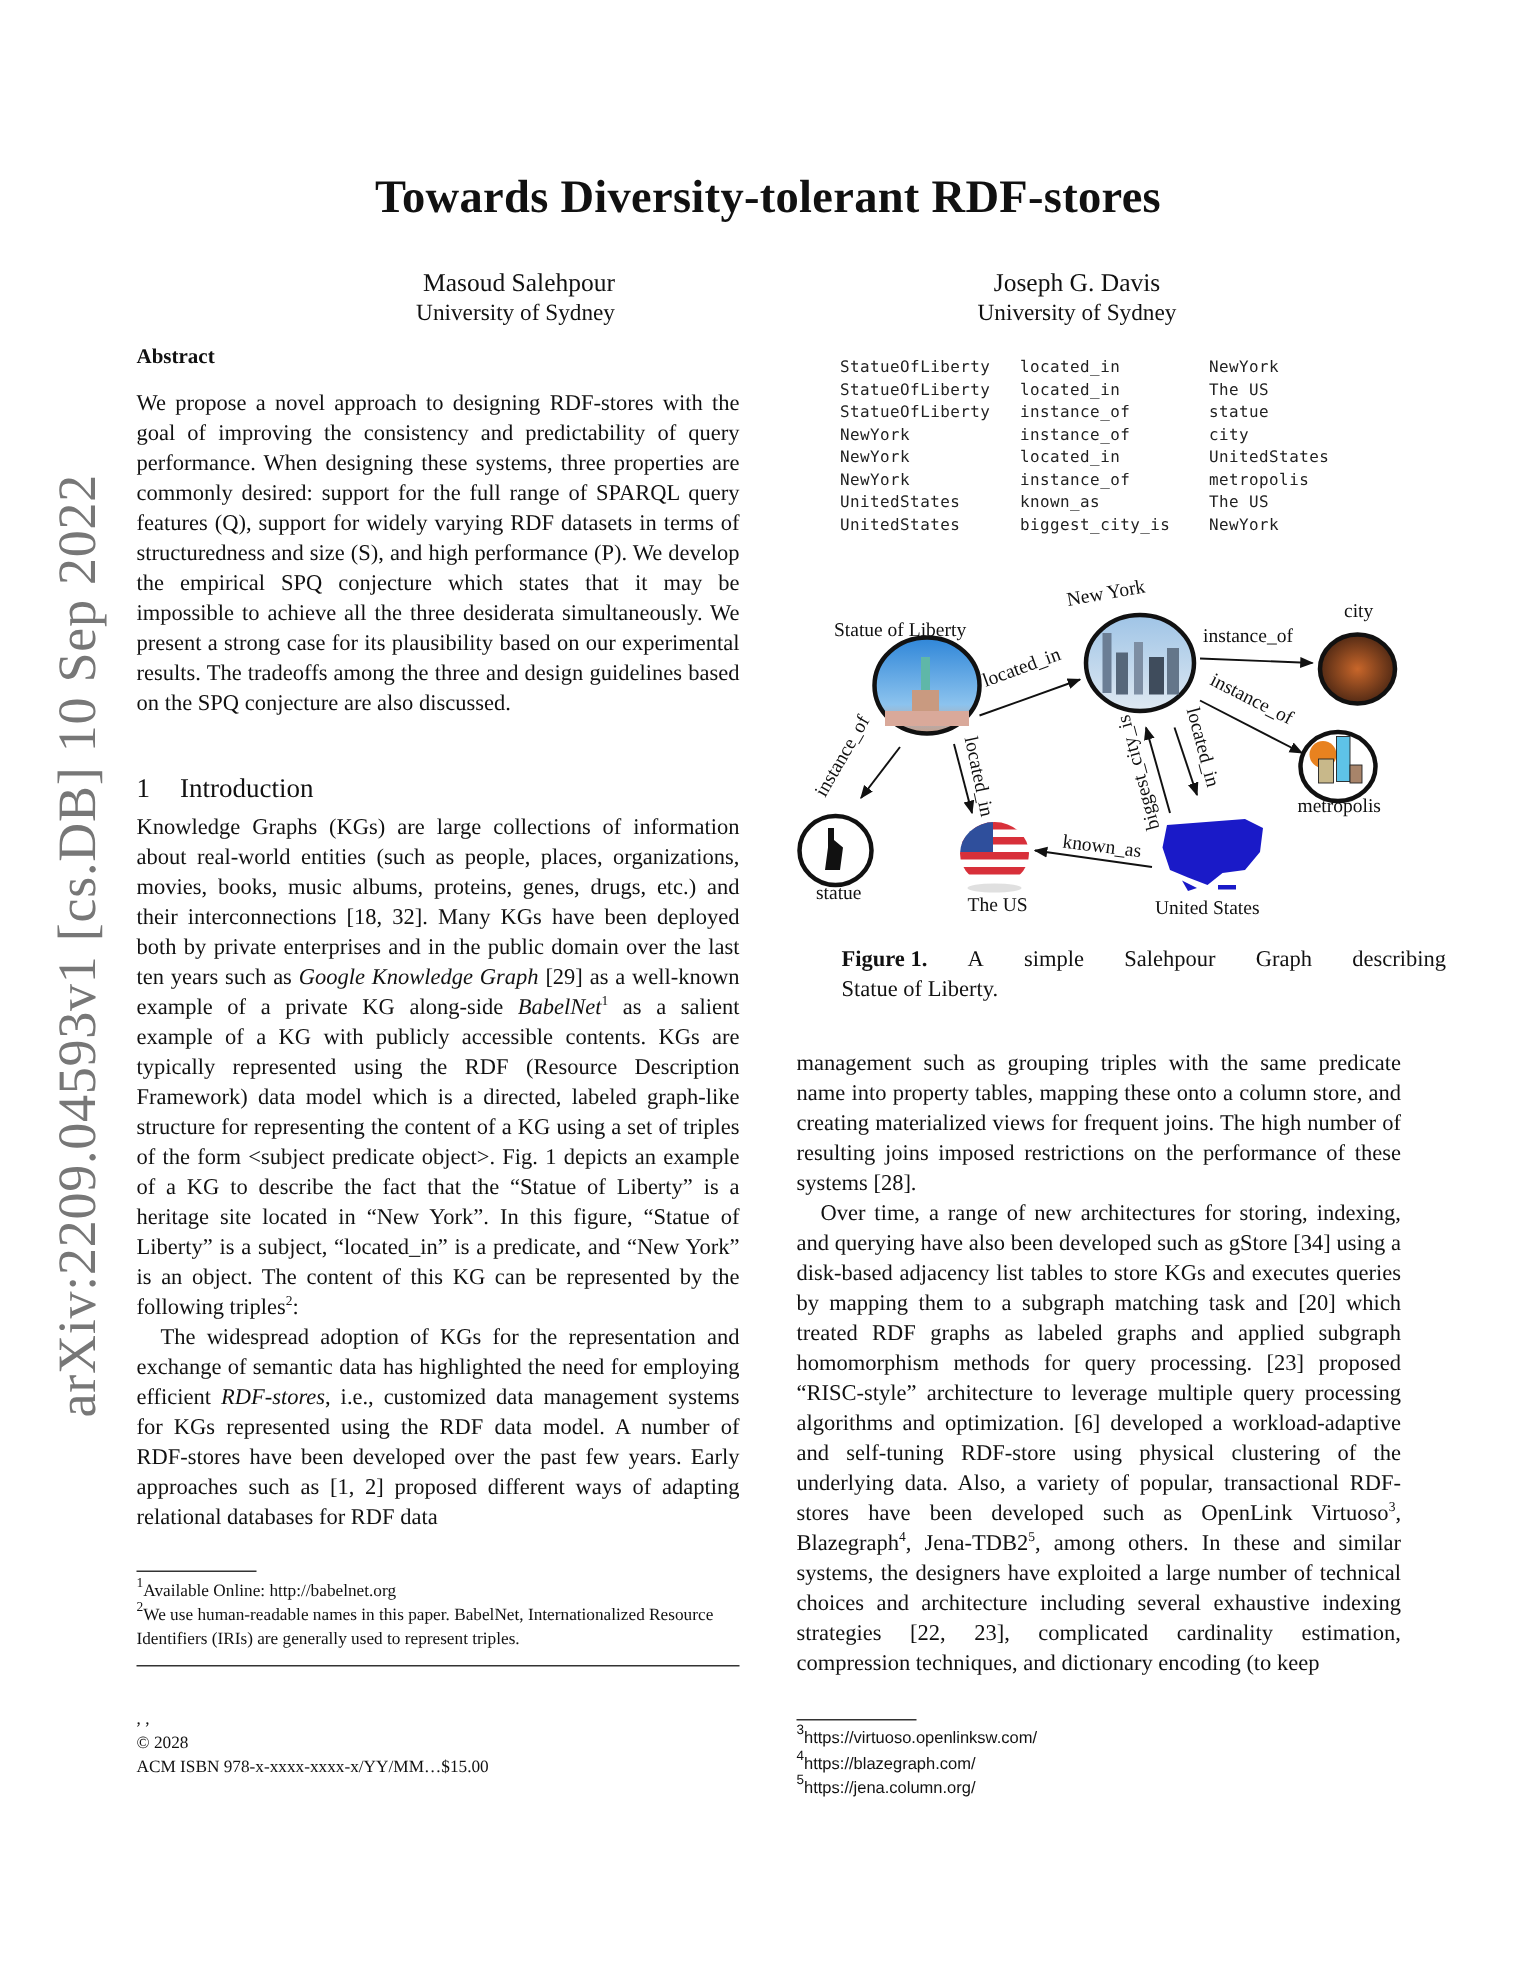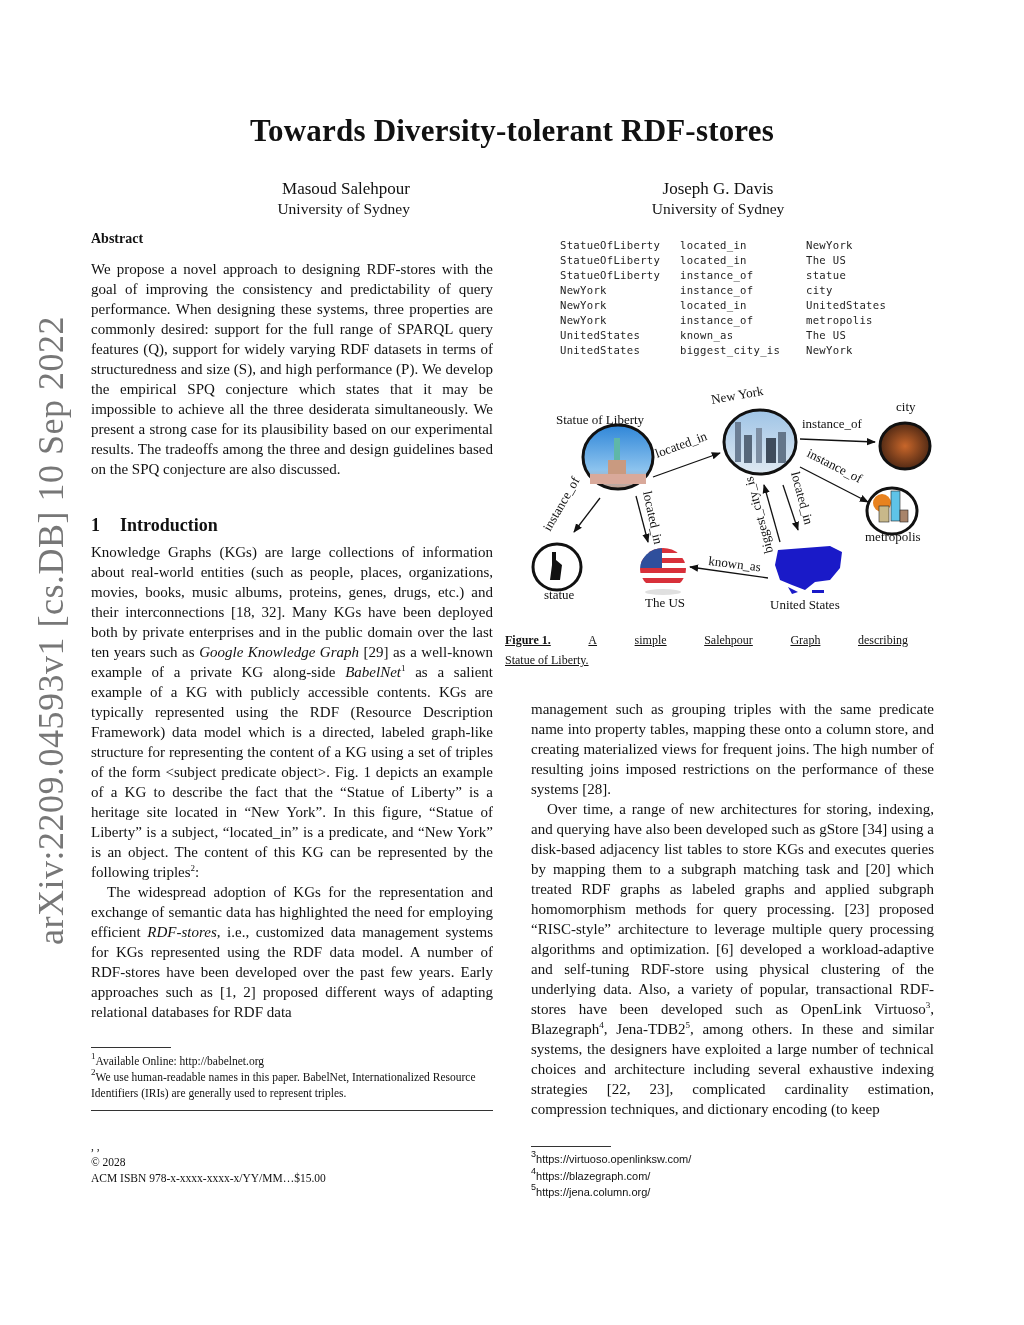--- a/index.html
+++ b/index.html
@@ -8,32 +8,32 @@
   .abs { position: absolute; }
   .title { left: 0; width: 1024px; top: 113px; text-align: center; font-size: 31px; font-weight: bold; letter-spacing: 0.2px; }
   .author { text-align: center; font-size: 17px; line-height: 20px; }
   .author .aff { font-size: 15.5px; }
   .sidebar { left: 30px; top: 945px; transform-origin: 0 0; transform: rotate(-90deg);
              font-size: 36px; color: #777; white-space: nowrap; letter-spacing: 0.5px; }
   .h-abs { left: 91px; top: 231px; font-size: 14px; font-weight: bold; }
   .col { width: 402px; font-size: 15px; line-height: 20px; text-align: justify; }
   .col p { margin: 0; }
   .col p.indent { text-indent: 16px; }
-  .h-sec { left: 91px; top: 515px; font-size: 18px; font-weight: bold; }
+  .h-sec { left: 91px; top: 515px; font-size: 18px; font-weight: normal; }
   .h-sec .num { display: inline-block; width: 29px; }
   sup { font-size: 9px; line-height: 0; vertical-align: 6px; }
   .rule { background: #333; height: 1px; }
   .fn { font-size: 11.5px; line-height: 16px; }
   .fn-sans { font-family: "Liberation Sans", "DejaVu Sans", sans-serif; font-size: 11px; line-height: 16.5px; }
   .triples { left: 560px; top: 238px; font-family: "DejaVu Sans Mono", "Liberation Mono", monospace;
              font-size: 10.6px; line-height: 15px; color: #222; letter-spacing: 0.3px; }
   .triples .row { display: flex; }
   .triples .c1 { width: 120px; }
   .triples .c2 { width: 126px; }
-  .caption { left: 505px; top: 630px; width: 403px; font-size: 12px; line-height: 20px; text-decoration: underline; }
+  .caption { left: 561px; top: 630px; width: 403px; font-size: 15px; line-height: 20px; }
   .caption .lbl { font-weight: bold; }
   .cap-line1 { display: flex; justify-content: space-between; }
   .fig { left: 530px; top: 380px; width: 420px; height: 240px; }
   .node-lbl { font-family: "Liberation Serif", serif; font-size: 13px; fill: #111; }
   .edge-lbl { font-family: "Liberation Serif", serif; font-size: 13px; fill: #111; }
 </style>
 </head>
 <body>
 
 <div class="abs sidebar">arXiv:2209.04593v1  [cs.DB]  10 Sep 2022</div>

